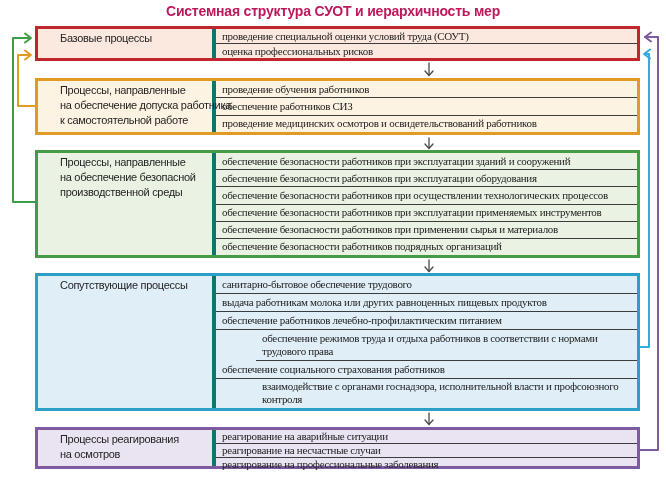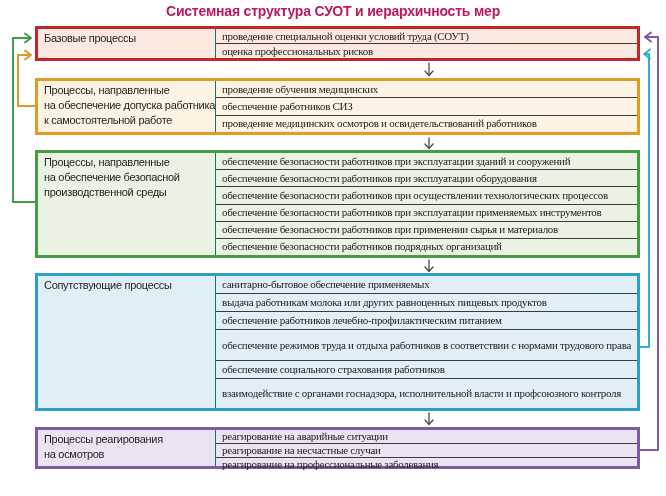--- a/index.html
+++ b/index.html
@@ -1,30 +1,30 @@
 <!DOCTYPE html>
 <html><head>
 <meta charset="utf-8">
 <style>
   html,body{margin:0;padding:0;background:#fff;font-family:"Liberation Sans",sans-serif;}
   #canvas{position:relative;width:666px;height:496px;background:#ffffff;overflow:hidden;}
   .title{position:absolute;top:3px;left:0;width:100%;text-align:center;
          font-weight:bold;font-size:14px;color:#be185d;letter-spacing:-0.2px;}
   .block{position:absolute;left:35px;width:605px;box-sizing:border-box;
          border:3px solid #000;display:flex;}
-  .cat{width:178px;box-sizing:border-box;border-right:1px solid #0f766e;
-       padding:2px 4px 0 6px;line-height:15px;font-size:11px;letter-spacing:-0.3px;color:#242424;}
+  .cat{width:178px;box-sizing:border-box;border-right:4px solid #0f766e;
+       padding:2px 4px 0 22px;line-height:15px;font-size:11px;letter-spacing:-0.3px;color:#242424;}
   .cat span{display:block;white-space:nowrap;}
   .items{flex:1;display:flex;flex-direction:column;min-width:0;font-family:Liberation Serif, serif;}
   .row{flex:1;display:flex;align-items:center;padding:0 4px 0 6px;
        border-bottom:1px solid #3c3c3c;font-size:11px;letter-spacing:-0.3px;
        line-height:13px;color:#242424;}
   .row:last-child{border-bottom:none;}
   .row span{white-space:nowrap;}
-  .row.tall{flex:1.7;}
+  .row.tall{flex:1.7;margin-left:40px;}
   .row.tall span{white-space:normal;}
   svg.overlay{position:absolute;left:0;top:0;pointer-events:none;}
 </style>
 </head>
 <body>
 
 <div id="canvas">
 
   <div class="title">Системная структура СУОТ и иерархичность мер</div>
 
@@ -43,21 +43,21 @@
   </div>
 
   <div class="block" style="top:78px;height:57px;border-color:#e29a26;background:#fdf3e2;">
     <div class="cat">
       <span>Процессы, направленные</span>
       <span>на обеспечение допуска работника</span>
       <span>к самостоятельной работе</span>
     </div>
     <div class="items">
       <div class="row">
-          <span>проведение обучения медицинских</span>
+          <span>проведение обучения работников</span>
         </div>
       <div class="row">
           <span>обеспечение работников СИЗ</span>
         </div>
       <div class="row">
           <span>проведение медицинских осмотров и освидетельствований работников</span>
         </div>
     </div>
   </div>
 
@@ -88,21 +88,21 @@
         </div>
     </div>
   </div>
 
   <div class="block" style="top:273px;height:138px;border-color:#2b9fc7;background:#dfeef7;">
     <div class="cat">
       <span>Сопутствующие процессы</span>
     </div>
     <div class="items">
       <div class="row">
-          <span>санитарно-бытовое обеспечение применяемых</span>
+          <span>санитарно-бытовое обеспечение трудового</span>
         </div>
       <div class="row">
           <span>выдача работникам молока или других равноценных пищевых продуктов</span>
         </div>
       <div class="row">
           <span>обеспечение работников лечебно-профилактическим питанием</span>
         </div>
       <div class="row tall">
           <span>обеспечение режимов труда и отдыха работников в соответствии с нормами трудового права</span>
         </div>

